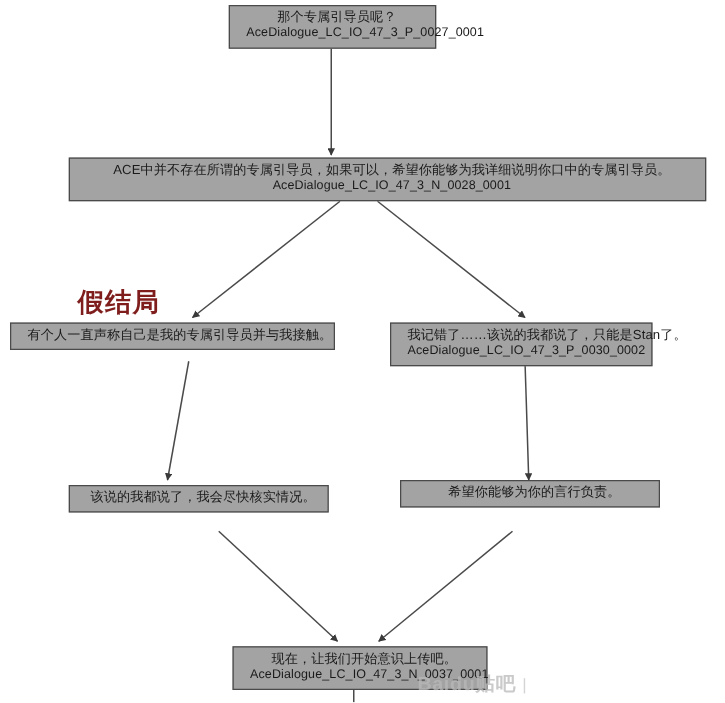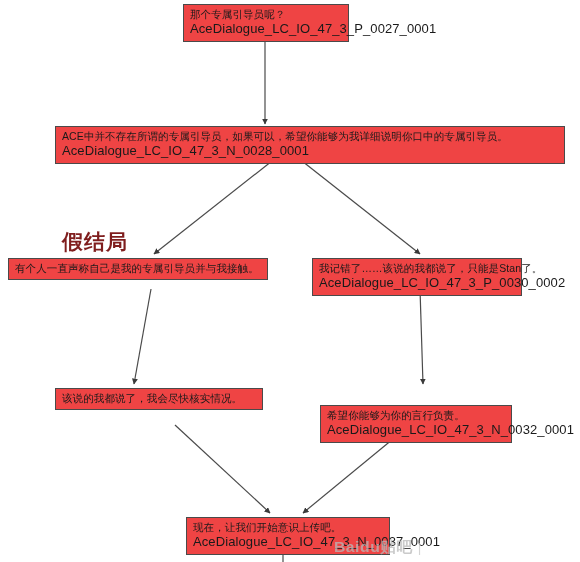--- a/index.html
+++ b/index.html
@@ -20,33 +20,33 @@
     left: 0;
     top: 0;
     width: 580px;
     height: 562px;
     pointer-events: none;
   }
   .node {
     position: absolute;
     box-sizing: border-box;
     border: 1px solid #4a4a4a;
-    background: #ef4444;
-    text-align: left;
-    padding: 3px 6px 4px 6px;
+    background: #a3a3a3;
+    text-align: center;
+    padding: 3px 6px 4px 13px;
     line-height: 1.25;
     color: #1a1a1a;
   }
   .node .zh {
     font-size: 10.5px;
     white-space: nowrap;
     letter-spacing: 0.1px;
   }
   .node .id {
-    font-size: 13px;
+    font-size: 10px;
     white-space: nowrap;
     letter-spacing: 0.1px;
   }
   .annot-fake-ending {
     position: absolute;
     font-size: 21px;
     font-weight: 700;
     color: #7f1d1d;
     letter-spacing: 1px;
     white-space: nowrap;
@@ -114,23 +114,22 @@
 
   <div class="node" style="left:312px; top:258px; width:210px;">
     <div class="zh">我记错了……该说的我都说了，只能是Stan了。</div>
     <div class="id">AceDialogue_LC_IO_47_3_P_0030_0002</div>
   </div>
 
   <div class="node" style="left:55px; top:388px; width:208px;">
     <div class="zh">该说的我都说了，我会尽快核实情况。</div>
   </div>
 
-  <div class="node" style="left:320px; top:405px; width:192px;">
+  <div class="node" style="left:320px; top:384px; width:208px;">
     <div class="zh">希望你能够为你的言行负责。</div>
-    <div class="id">AceDialogue_LC_IO_47_3_N_0032_0001</div>
   </div>
 
   <div class="node" style="left:186px; top:517px; width:204px;">
     <div class="zh">现在，让我们开始意识上传吧。</div>
     <div class="id">AceDialogue_LC_IO_47_3_N_0037_0001</div>
   </div>
 
   <div class="watermark" style="left:336px; top:538px;">
     <span>Baidu贴吧</span>
     <span class="bar">|</span>

